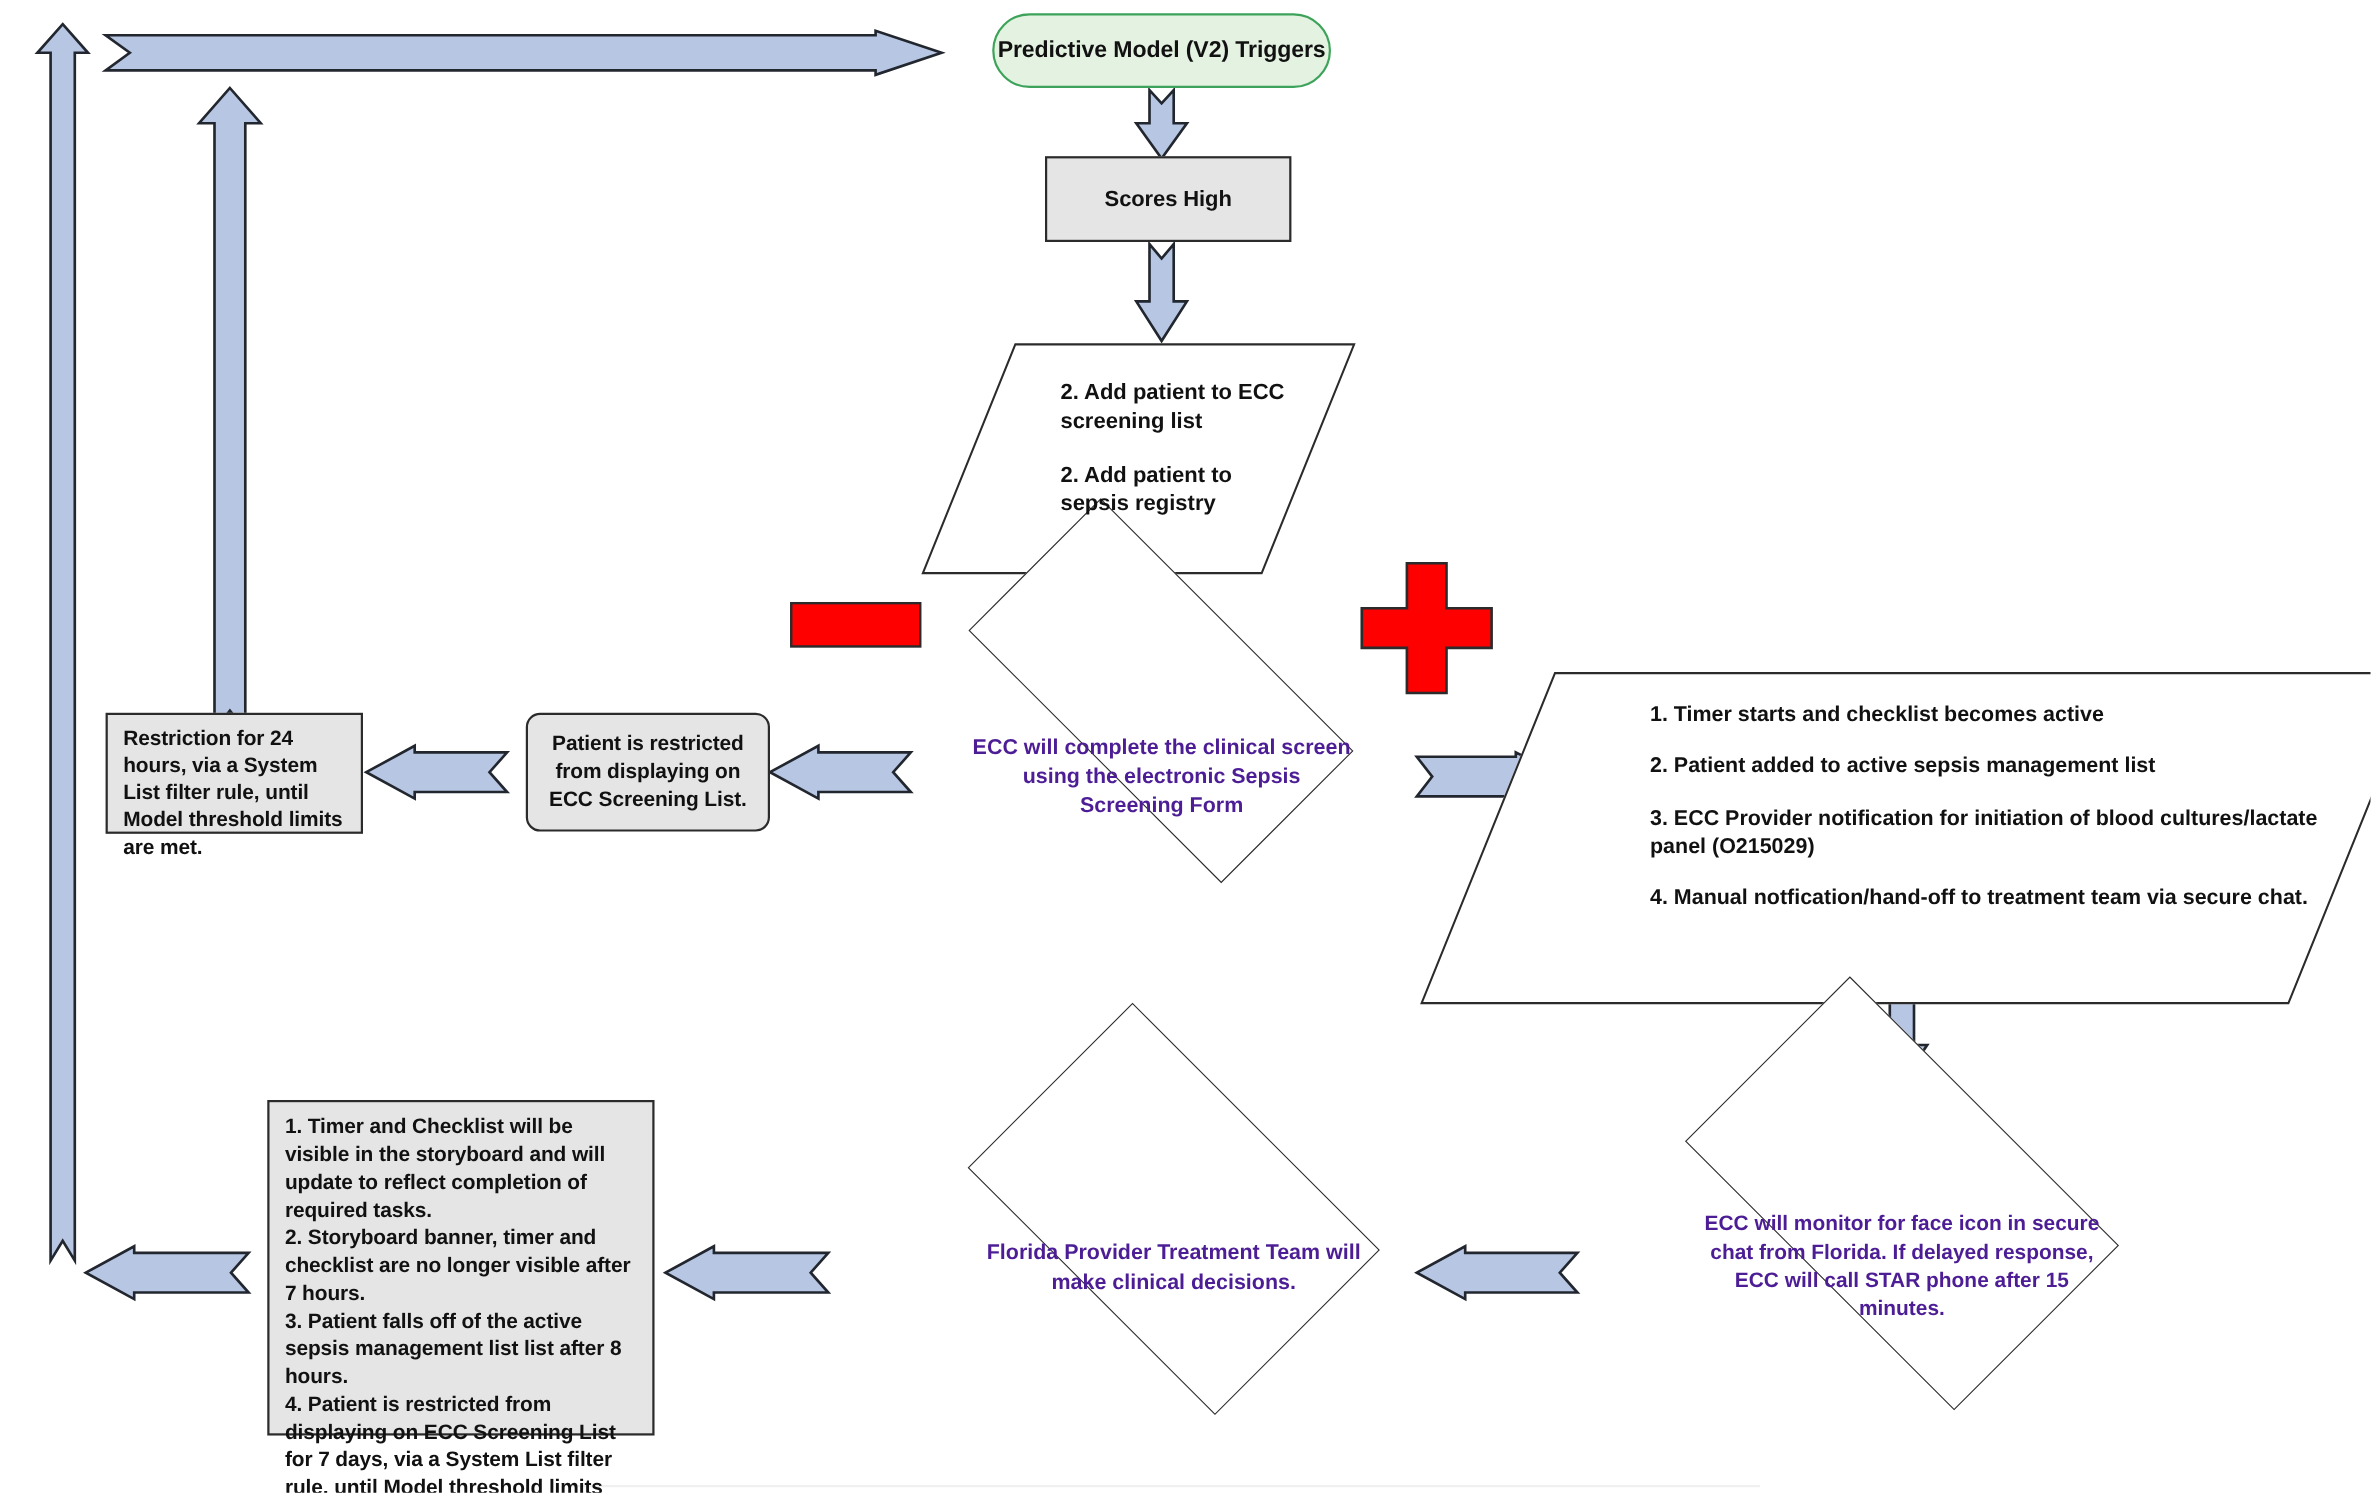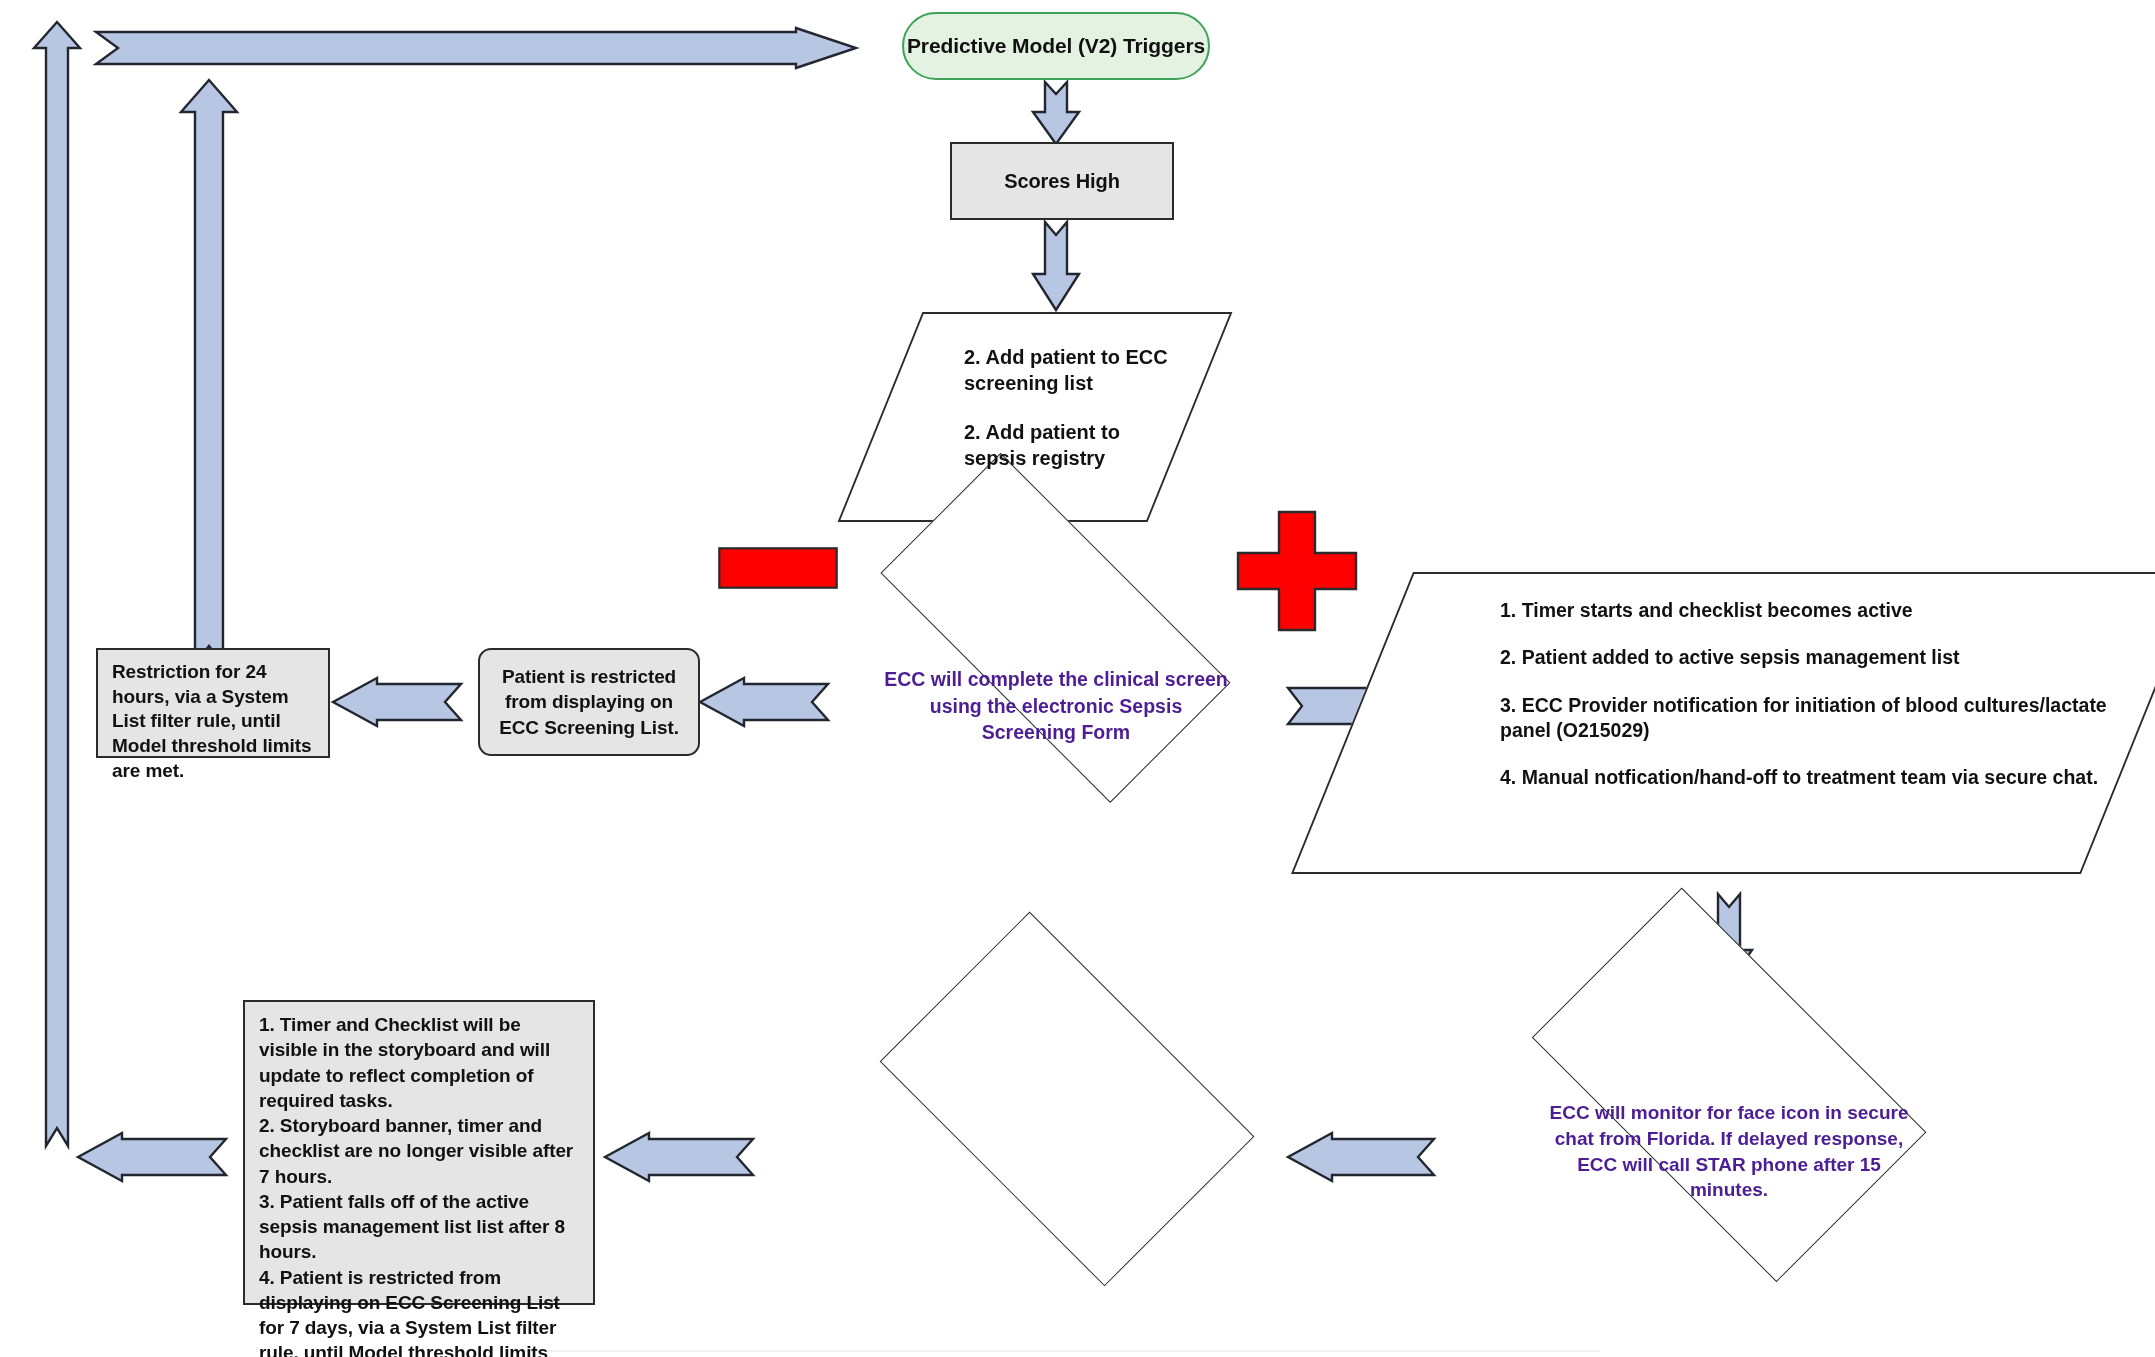--- a/index.html
+++ b/index.html
@@ -227,37 +227,38 @@
   </div>
 
   <div class="node rect pad-center" style="left:478px;top:648px;width:222px;height:108px;font-size:19px;">
     <span class="txt">Patient is restricted from displaying on ECC Screening List.</span>
   </div>
 
   <div class="node rect left-align" style="left:96px;top:648px;width:234px;height:110px;font-size:19px;">
     <span class="txt">Restriction for 24 hours, via a System List filter rule, until Model threshold limits are met.</span>
   </div>
 
-  <div class="para" style="left:1352px;top:572px;width:790px;height:302px;">
+  <div class="para" style="left:1352px;top:611px;width:790px;height:302px;">
     <div class="skin"></div>
     <div class="txt" style="left:148px;top:26px;width:608px;font-size:19.5px;line-height:1.30;">
       <div style="margin-bottom:22px;">1. Timer starts and checklist becomes active</div>
       <div style="margin-bottom:22px;">2. Patient added to active sepsis management list</div>
       <div style="margin-bottom:22px;">3. ECC Provider notification for initiation of blood cultures/lactate panel (O215029)</div>
       <div>4. Manual notfication/hand-off to treatment team via secure chat.</div>
     </div>
   </div>
 
   <div class="diamond" style="left:1484px;top:1002px;width:490px;height:300px;">
     <div class="skin"></div>
     <div class="txt" style="font-size:19px;">ECC will monitor for face icon in secure chat from Florida. If delayed response, ECC will call STAR phone after 15 minutes.</div>
   </div>
 
   <div class="diamond" style="left:842px;top:1002px;width:450px;height:300px;">
     <div class="skin"></div>
+    <div class="txt" style="font-size:19.5px;">Florida Provider Treatment Team will make clinical decisions.</div>
   </div>
 
   <div class="node rect left-align" style="left:243px;top:1000px;width:352px;height:305px;font-size:19px;line-height:1.33;">
     <span class="txt">1. Timer and Checklist will be visible in the storyboard and will update to reflect completion of required tasks.
 2. Storyboard banner, timer and checklist are no longer visible after 7 hours.
 3. Patient falls off of the active sepsis management list list after 8 hours.
 4. Patient is restricted from displaying on ECC Screening List for 7 days, via a System List filter rule, until Model threshold limits are met.</span>
   </div>
 
   <div class="hairline" style="left:520px;top:1350px;width:1080px;"></div>

